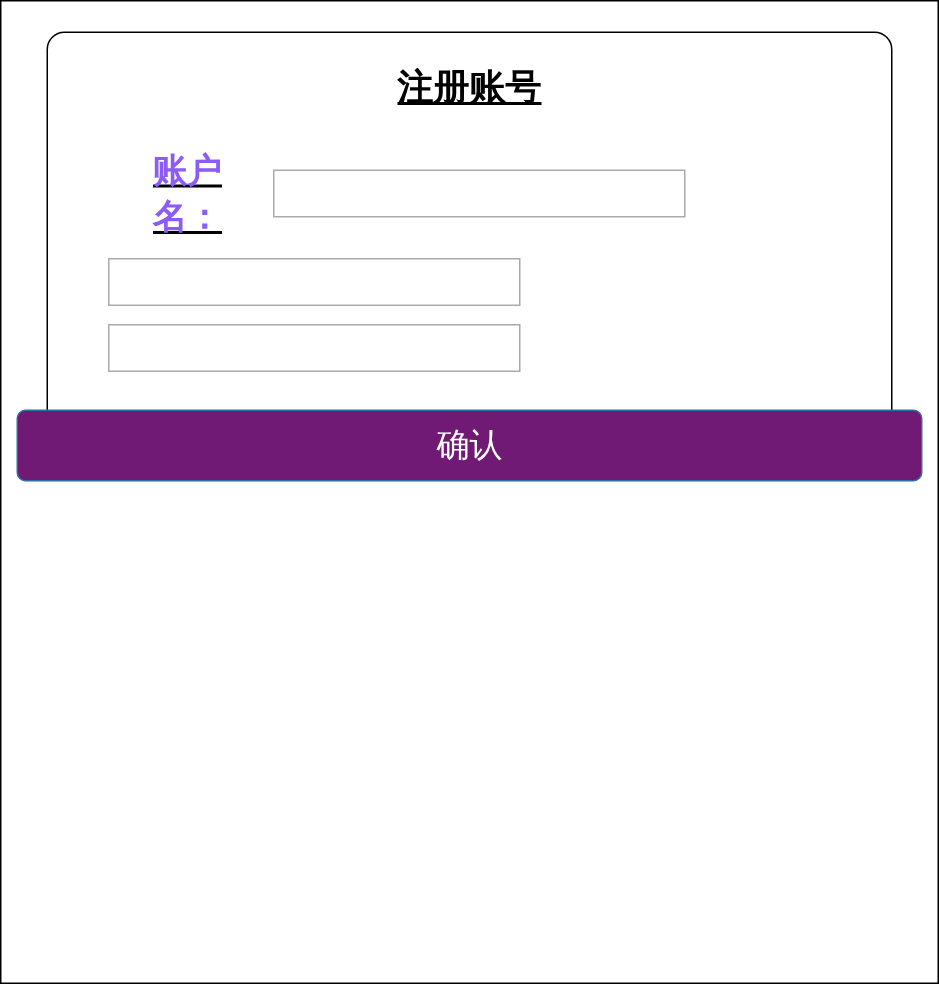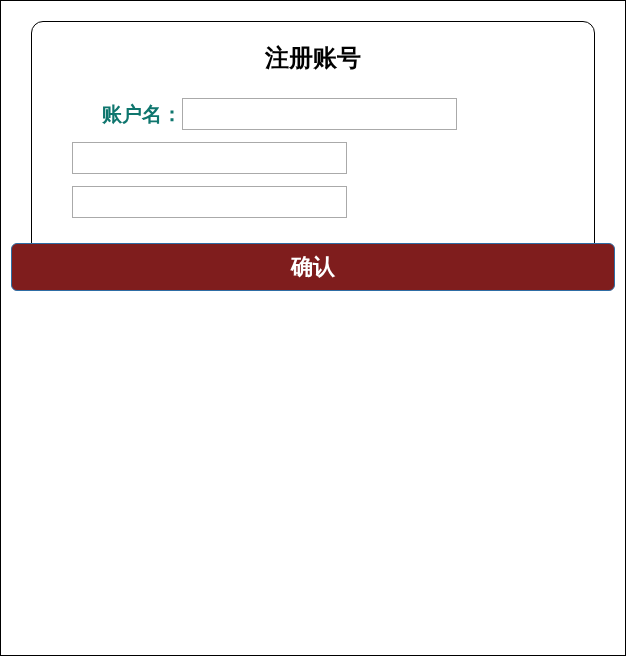--- a/index.html
+++ b/index.html
@@ -15,66 +15,66 @@
       border: 1px solid #000;
       position: relative;
     }
     .card {
       margin: 20px 30px 0 30px;
       border: 1px solid #000;
       border-radius: 12px;
       background: #fff;
       padding-top: 20px;
       padding-bottom: 24px;
+      text-decoration: underline;
     }
     .card-title {
       text-align: center;
       font-size: 24px;
       font-weight: bold;
       color: #000;
       margin-bottom: 24px;
     }
     .form-row {
       display: flex;
       align-items: center;
       margin-bottom: 12px;
       padding: 0 40px;
     }
     .form-label {
       width: 110px;
-      font-size: 20px;
+      font-size: 23px;
       font-weight: bold;
-      color: #0f766e;
+      color: #8b5cf6;
       text-align: left;
       padding-left: 30px;
     }
     .form-input {
       width: 275px;
       height: 32px;
       border: 1px solid #aaa;
       background: #fff;
       font-size: 16px;
       padding: 2px 6px;
     }
     .submit-btn {
       display: block;
       width: calc(100% - 20px);
       margin: -12px 10px 0 10px;
       height: 48px;
-      background: #7f1d1d;
+      background: #701a75;
       color: #fff;
       font-size: 22px;
       border: 1px solid #2e6da4;
       border-radius: 6px;
       cursor: pointer;
       text-align: center;
       line-height: 46px;
       position: relative;
       z-index: 2;
-      font-weight: bold;
     }
   </style>
 </head>
 <body>
 
 <div class="card">
   <h2 class="card-title">注册账号</h2>
 
   <div class="form-row">
     <label class="form-label">账户名：</label>

